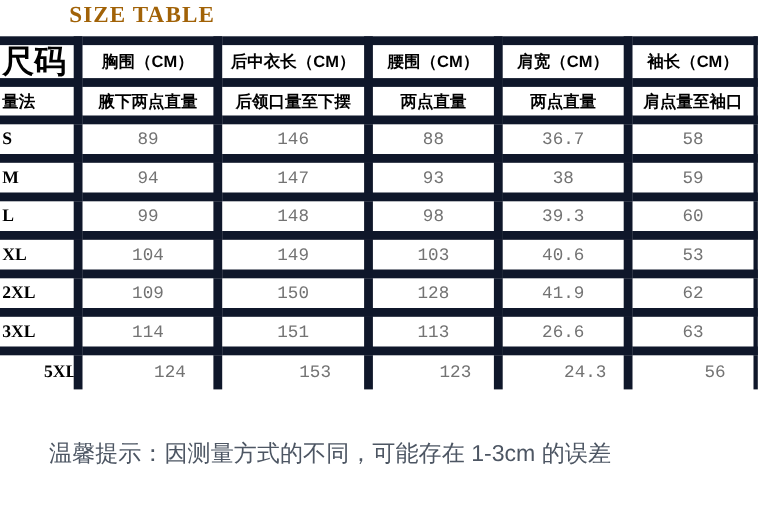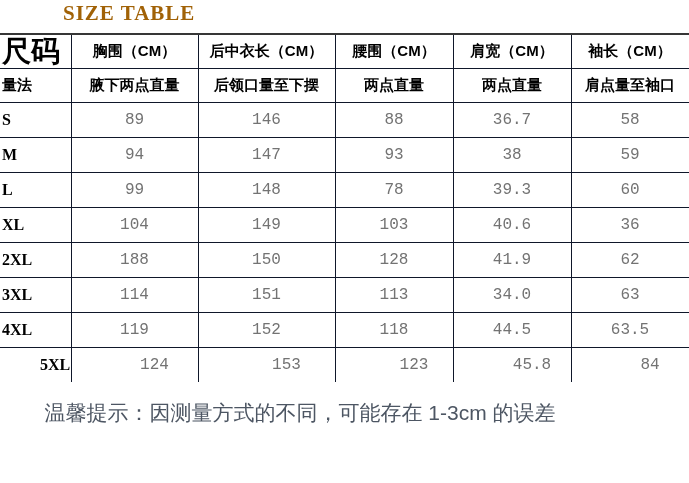--- a/index.html
+++ b/index.html
@@ -26,21 +26,21 @@
   table.size-table {
     position: absolute;
     top: 33px;
     left: 0;
     width: 689px;
     border-collapse: collapse;
     table-layout: fixed;
     border-top: 2px solid #363636;
   }
   table.size-table th, table.size-table td {
-    border: 1px solid #0f172a;
+    border: 8px solid #0f172a;
     padding: 0;
     text-align: center;
     vertical-align: middle;
     overflow: hidden;
     white-space: nowrap;
   }
   
   table.size-table th:first-child, table.size-table td:first-child {
     border-left: none;
     text-align: left;
@@ -139,63 +139,55 @@
         <td>94</td>
         <td>147</td>
         <td>93</td>
         <td>38</td>
         <td>59</td>
       </tr>
       <tr class="data-row">
         <td class="size-cell">L</td>
         <td>99</td>
         <td>148</td>
-        <td>78</td>
+        <td>98</td>
         <td>39.3</td>
         <td>60</td>
       </tr>
       <tr class="data-row">
         <td class="size-cell">XL</td>
         <td>104</td>
         <td>149</td>
         <td>103</td>
         <td>40.6</td>
-        <td>36</td>
+        <td>53</td>
       </tr>
       <tr class="data-row">
         <td class="size-cell">2XL</td>
-        <td>188</td>
+        <td>109</td>
         <td>150</td>
         <td>128</td>
         <td>41.9</td>
         <td>62</td>
       </tr>
       <tr class="data-row">
         <td class="size-cell">3XL</td>
         <td>114</td>
         <td>151</td>
         <td>113</td>
-        <td>34.0</td>
+        <td>26.6</td>
         <td>63</td>
-      </tr>
-      <tr class="data-row">
-        <td class="size-cell">4XL</td>
-        <td>119</td>
-        <td>152</td>
-        <td>118</td>
-        <td>44.5</td>
-        <td>63.5</td>
       </tr>
       <tr class="data-row">
         <td class="size-cell">5XL</td>
         <td>124</td>
         <td>153</td>
         <td>123</td>
-        <td>45.8</td>
-        <td>84</td>
+        <td>24.3</td>
+        <td>56</td>
       </tr>
     </tbody>
   </table>
 
   <div class="note">
     <p>温馨提示：因测量方式的不同，可能存在 1-3cm 的误差</p>
   </div>
 
 </div>
 

